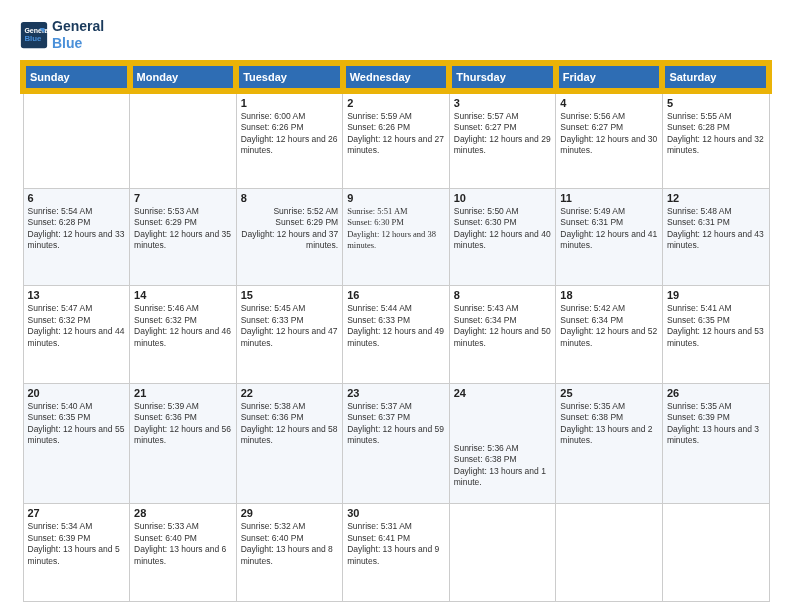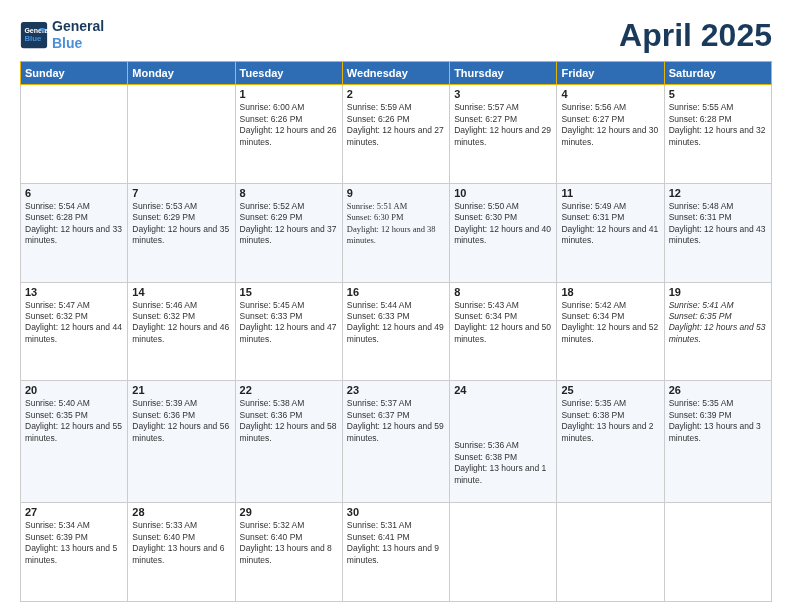--- a/index.html
+++ b/index.html
@@ -62,21 +62,21 @@
       width: 100%;
       table-layout: fixed;
     }
     .calendar th {
       background: #2e6db4;
       color: #fff;
       font-size: 11px;
       font-weight: bold;
       padding: 5px 4px;
       text-align: left;
-      border: 1px solid #eab308;
+      border: 6px solid #eab308;
     }
     .calendar td {
       border: 1px solid #ccc;
       vertical-align: top;
       padding: 3px 4px;
       font-size: 9px;
       color: #333;
       height: 88px;
       width: calc(100% / 7);
     }
@@ -116,21 +116,20 @@
         <text x="5" y="14" font-size="8" font-weight="bold" fill="white" font-family="Arial">General</text>
         <text x="5" y="23" font-size="9" font-weight="bold" fill="#4a90d9" font-family="Arial">Blue</text>
         <polygon points="22,8 28,8 28,14" fill="#4a90d9"></polygon>
       </svg>
       <div class="logo-text">
         <div>General</div>
         <div><span>Blue</span></div>
       </div>
     </div>
     <div class="title-block">
-      <div class="month-title">April 2025</div>
     </div>
   </div>
 
   <table class="calendar">
     <thead>
       <tr>
         <th>Sunday</th>
         <th>Monday</th>
         <th>Tuesday</th>
         <th>Wednesday</th>
@@ -182,21 +181,21 @@
 Daylight: 12 hours and 33 minutes.</div>
           </td>
           <td>
             <span class="day-number">7</span>
             <div class="day-info" style="white-space: pre-line;">Sunrise: 5:53 AM
 Sunset: 6:29 PM
 Daylight: 12 hours and 35 minutes.</div>
           </td>
           <td>
             <span class="day-number">8</span>
-            <div class="day-info" style="white-space: pre-line;">Sunrise: 5:52 AM
+            <div class="day-info" style="white-space: pre-line; text-align: right;">Sunrise: 5:52 AM
 Sunset: 6:29 PM
 Daylight: 12 hours and 37 minutes.</div>
           </td>
           <td>
             <span class="day-number">9</span>
             <div class="day-info" style="white-space: pre-line; font-family: Liberation Serif, serif;">Sunrise: 5:51 AM
 Sunset: 6:30 PM
 Daylight: 12 hours and 38 minutes.</div>
           </td>
           <td>
@@ -250,21 +249,21 @@
 Daylight: 12 hours and 50 minutes.</div>
           </td>
           <td>
             <span class="day-number">18</span>
             <div class="day-info" style="white-space: pre-line;">Sunrise: 5:42 AM
 Sunset: 6:34 PM
 Daylight: 12 hours and 52 minutes.</div>
           </td>
           <td>
             <span class="day-number">19</span>
-            <div class="day-info" style="white-space: pre-line; font-style: italic;">Sunrise: 5:41 AM
+            <div class="day-info" style="white-space: pre-line;">Sunrise: 5:41 AM
 Sunset: 6:35 PM
 Daylight: 12 hours and 53 minutes.</div>
           </td>
         </tr>
         <tr>
           <td>
             <span class="day-number">20</span>
             <div class="day-info" style="white-space: pre-line;">Sunrise: 5:40 AM
 Sunset: 6:35 PM
 Daylight: 12 hours and 55 minutes.</div>

